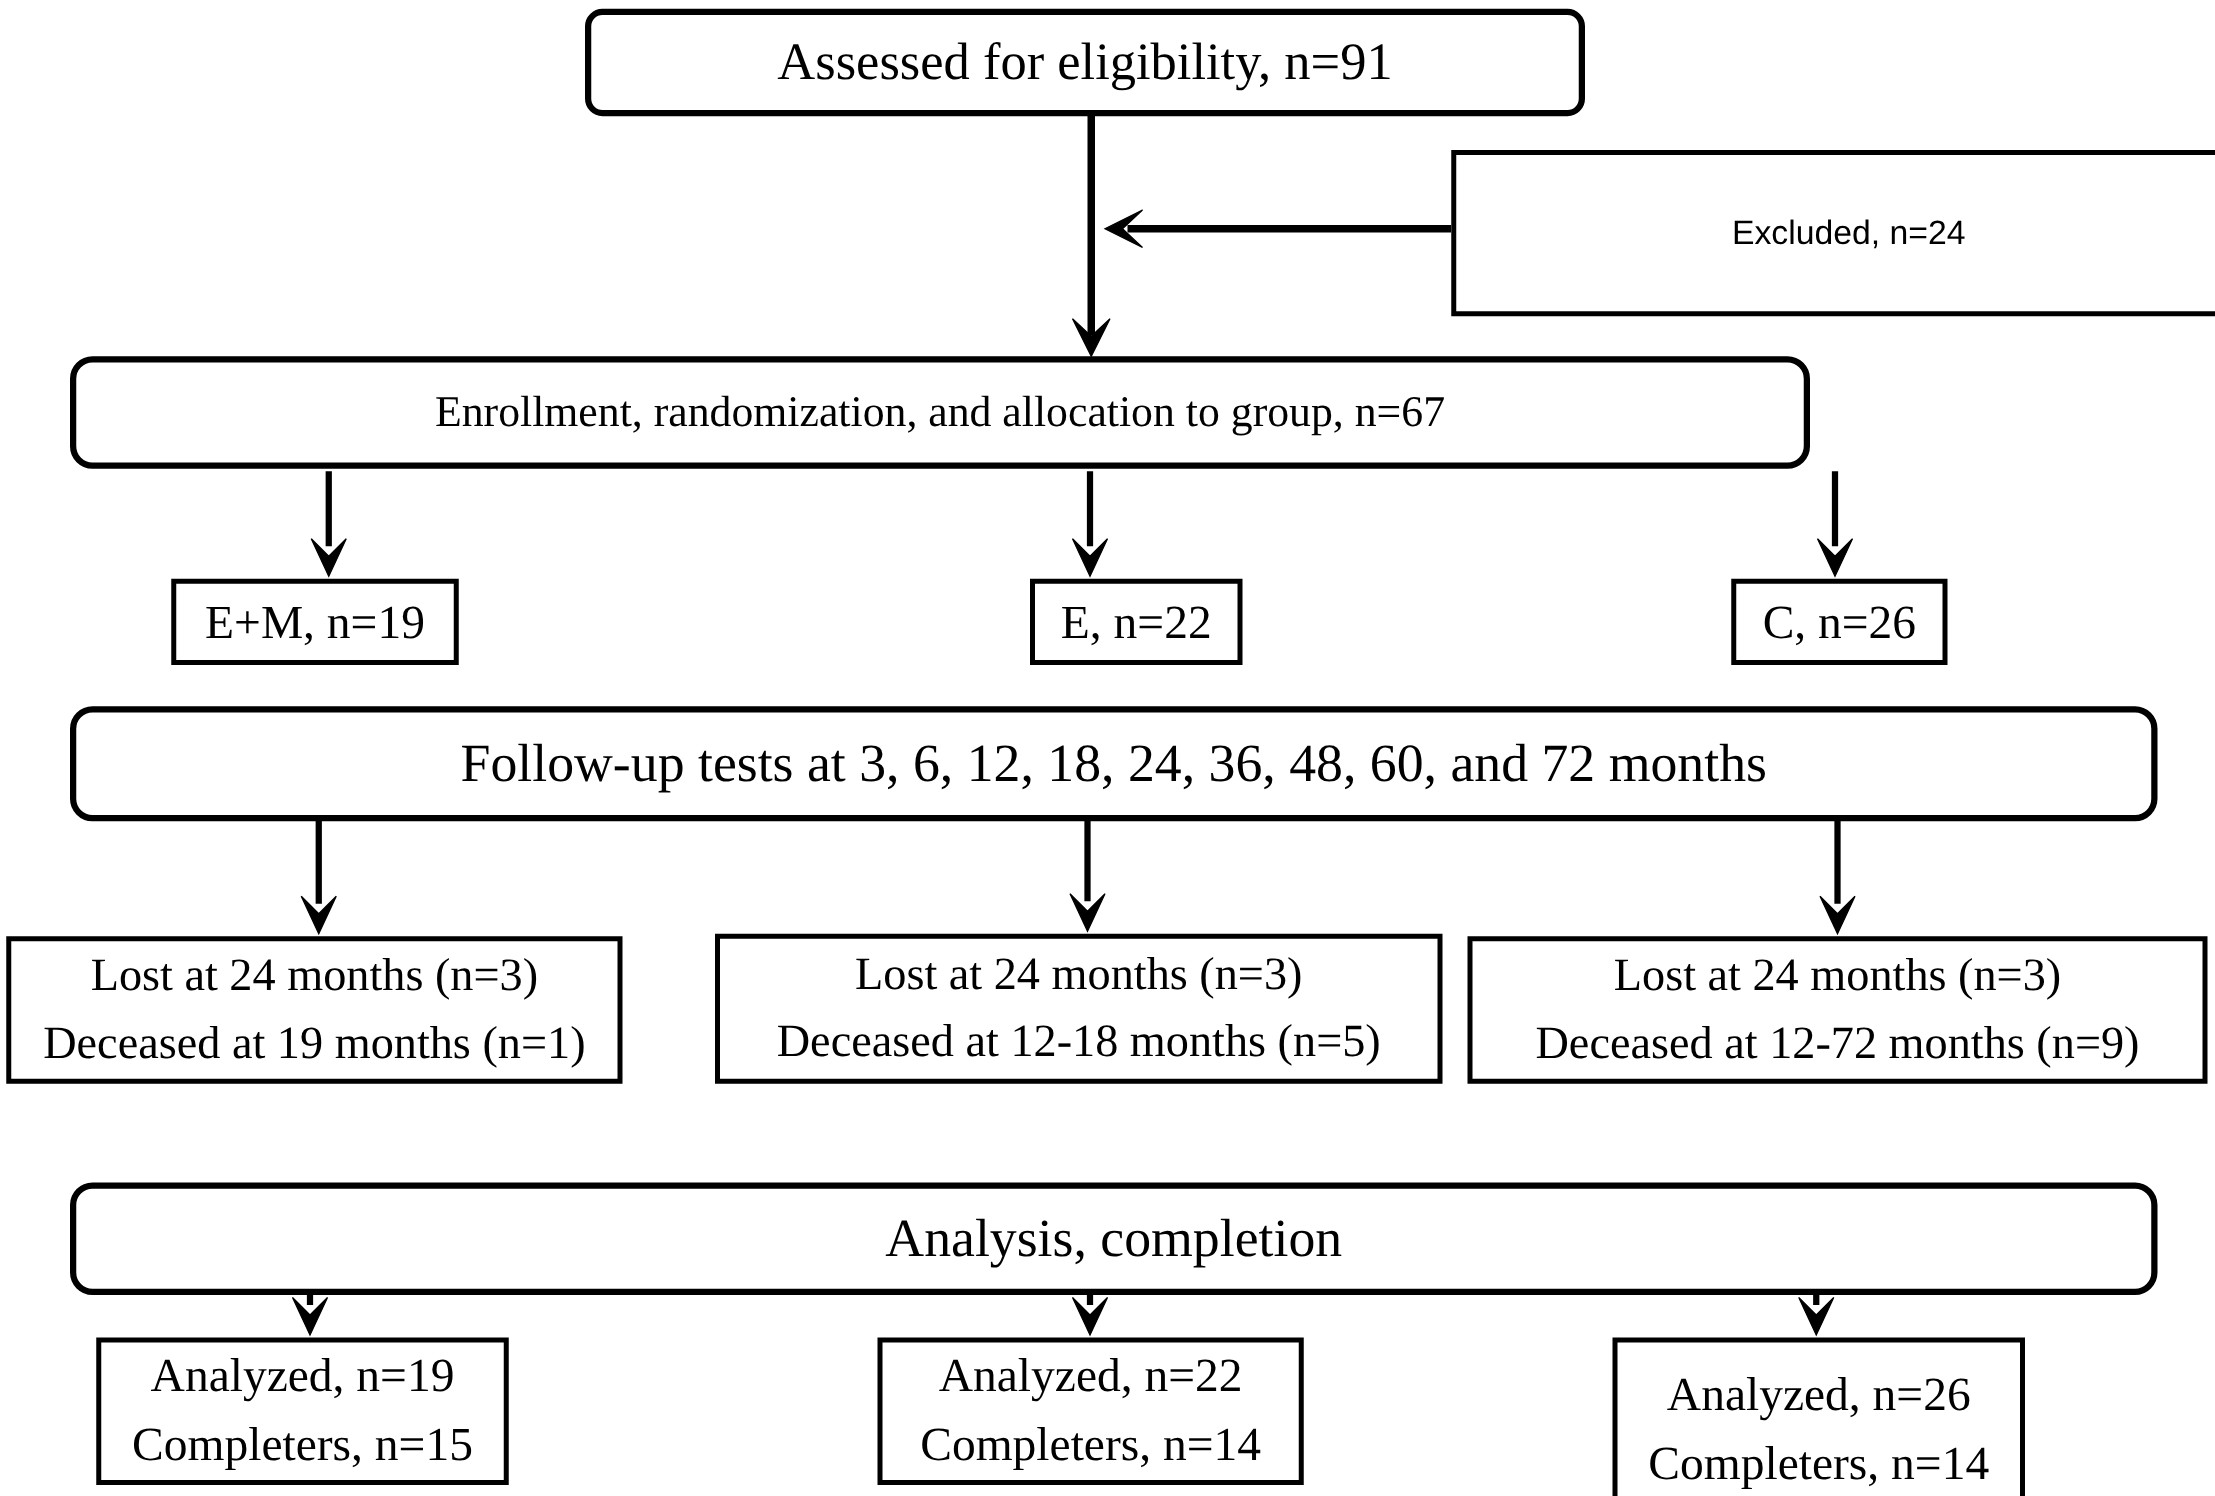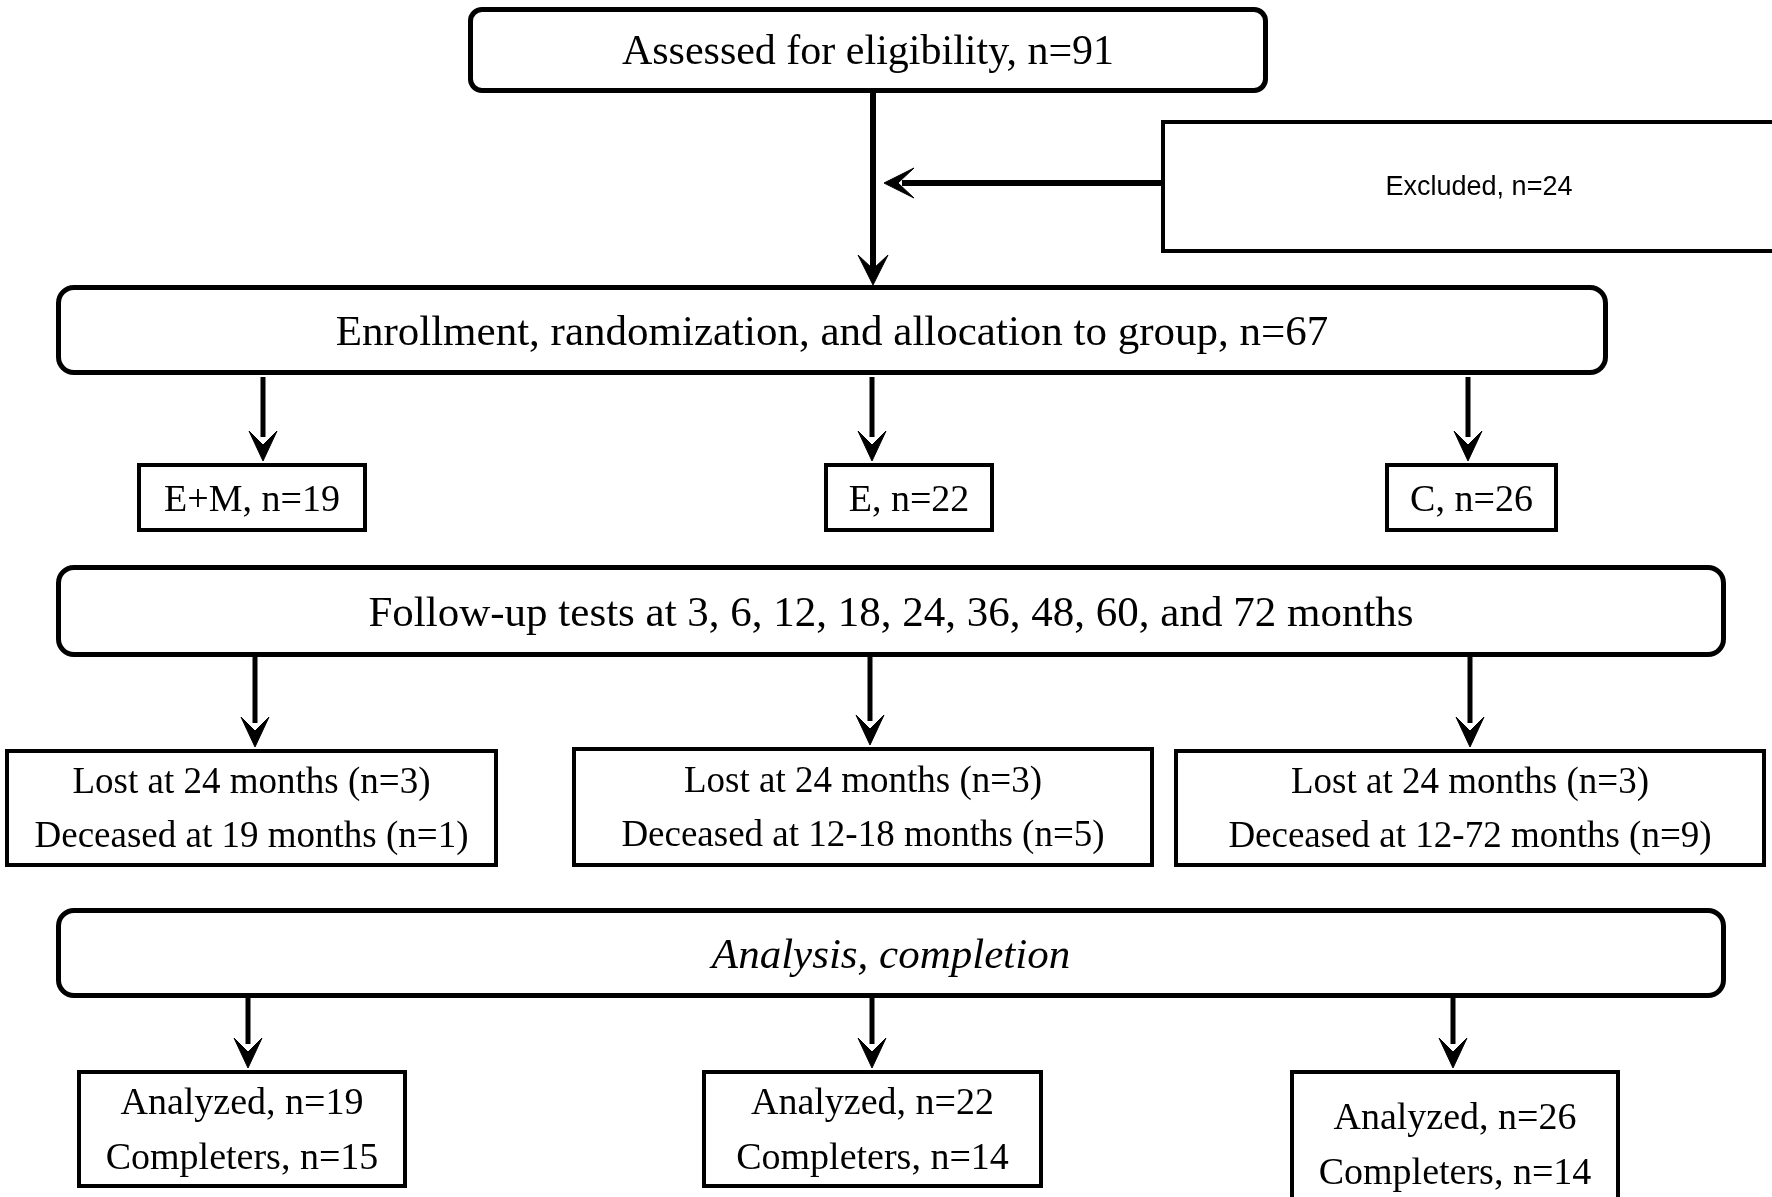--- a/index.html
+++ b/index.html
@@ -28,29 +28,29 @@
     justify-content: center;
     text-align: center;
     color: #000000;
   }
   .serif { font-family: "Liberation Serif", "DejaVu Serif", serif; }
   .sans  { font-family: "Liberation Sans", "DejaVu Sans", sans-serif; }
   .rounded { border-radius: 18px; border-width: 5px; }
 
   .assessed   { left: 468px;  top: 7px;    width: 800px;  height: 86px;  font-size: 42px; border-radius: 14px; border-width: 5px; }
   .excluded   { left: 1161px; top: 120px;  width: 636px;  height: 133px; font-size: 27px; line-height: 1.55; }
-  .enrollment { left: 56px;   top: 285px;  width: 1552px; height: 90px;  font-size: 43px; font-family: Liberation Serif, serif; }
+  .enrollment { left: 56px;   top: 285px;  width: 1392px; height: 90px;  font-size: 35px; font-family: Liberation Serif, serif; }
   .group-1    { left: 137px;  top: 463px;  width: 230px;  height: 69px;  font-size: 38px; }
   .group-2    { left: 824px;  top: 463px;  width: 170px;  height: 69px;  font-size: 38px; }
   .group-3    { left: 1385px; top: 463px;  width: 173px;  height: 69px;  font-size: 38px; }
   .followup   { left: 56px;   top: 565px;  width: 1670px; height: 92px;  font-size: 43px; }
   .lost-1     { left: 5px;    top: 749px;  width: 493px;  height: 118px; font-size: 37px; line-height: 1.45; }
   .lost-2     { left: 572px;  top: 747px;  width: 582px;  height: 120px; font-size: 37px; line-height: 1.45; }
   .lost-3     { left: 1174px; top: 749px;  width: 592px;  height: 118px; font-size: 37px; line-height: 1.45; }
-  .analysis   { left: 56px;   top: 908px;  width: 1670px; height: 90px;  font-size: 43px; font-style: italic; }
+  .analysis   { left: 56px;   top: 946px;  width: 1670px; height: 90px;  font-size: 43px; }
   .done-1     { left: 77px;   top: 1070px; width: 330px;  height: 118px; font-size: 38px; line-height: 1.45; }
   .done-2     { left: 702px;  top: 1070px; width: 341px;  height: 118px; font-size: 38px; line-height: 1.45; }
   .done-3     { left: 1290px; top: 1070px; width: 330px;  height: 148px; font-size: 38px; line-height: 1.45; }
 </style>
 </head>
 <body>
 
 <div class="canvas">
 
   <svg class="arrows" width="1772" height="1197" viewBox="0 0 1772 1197" xmlns="http://www.w3.org/2000/svg">

